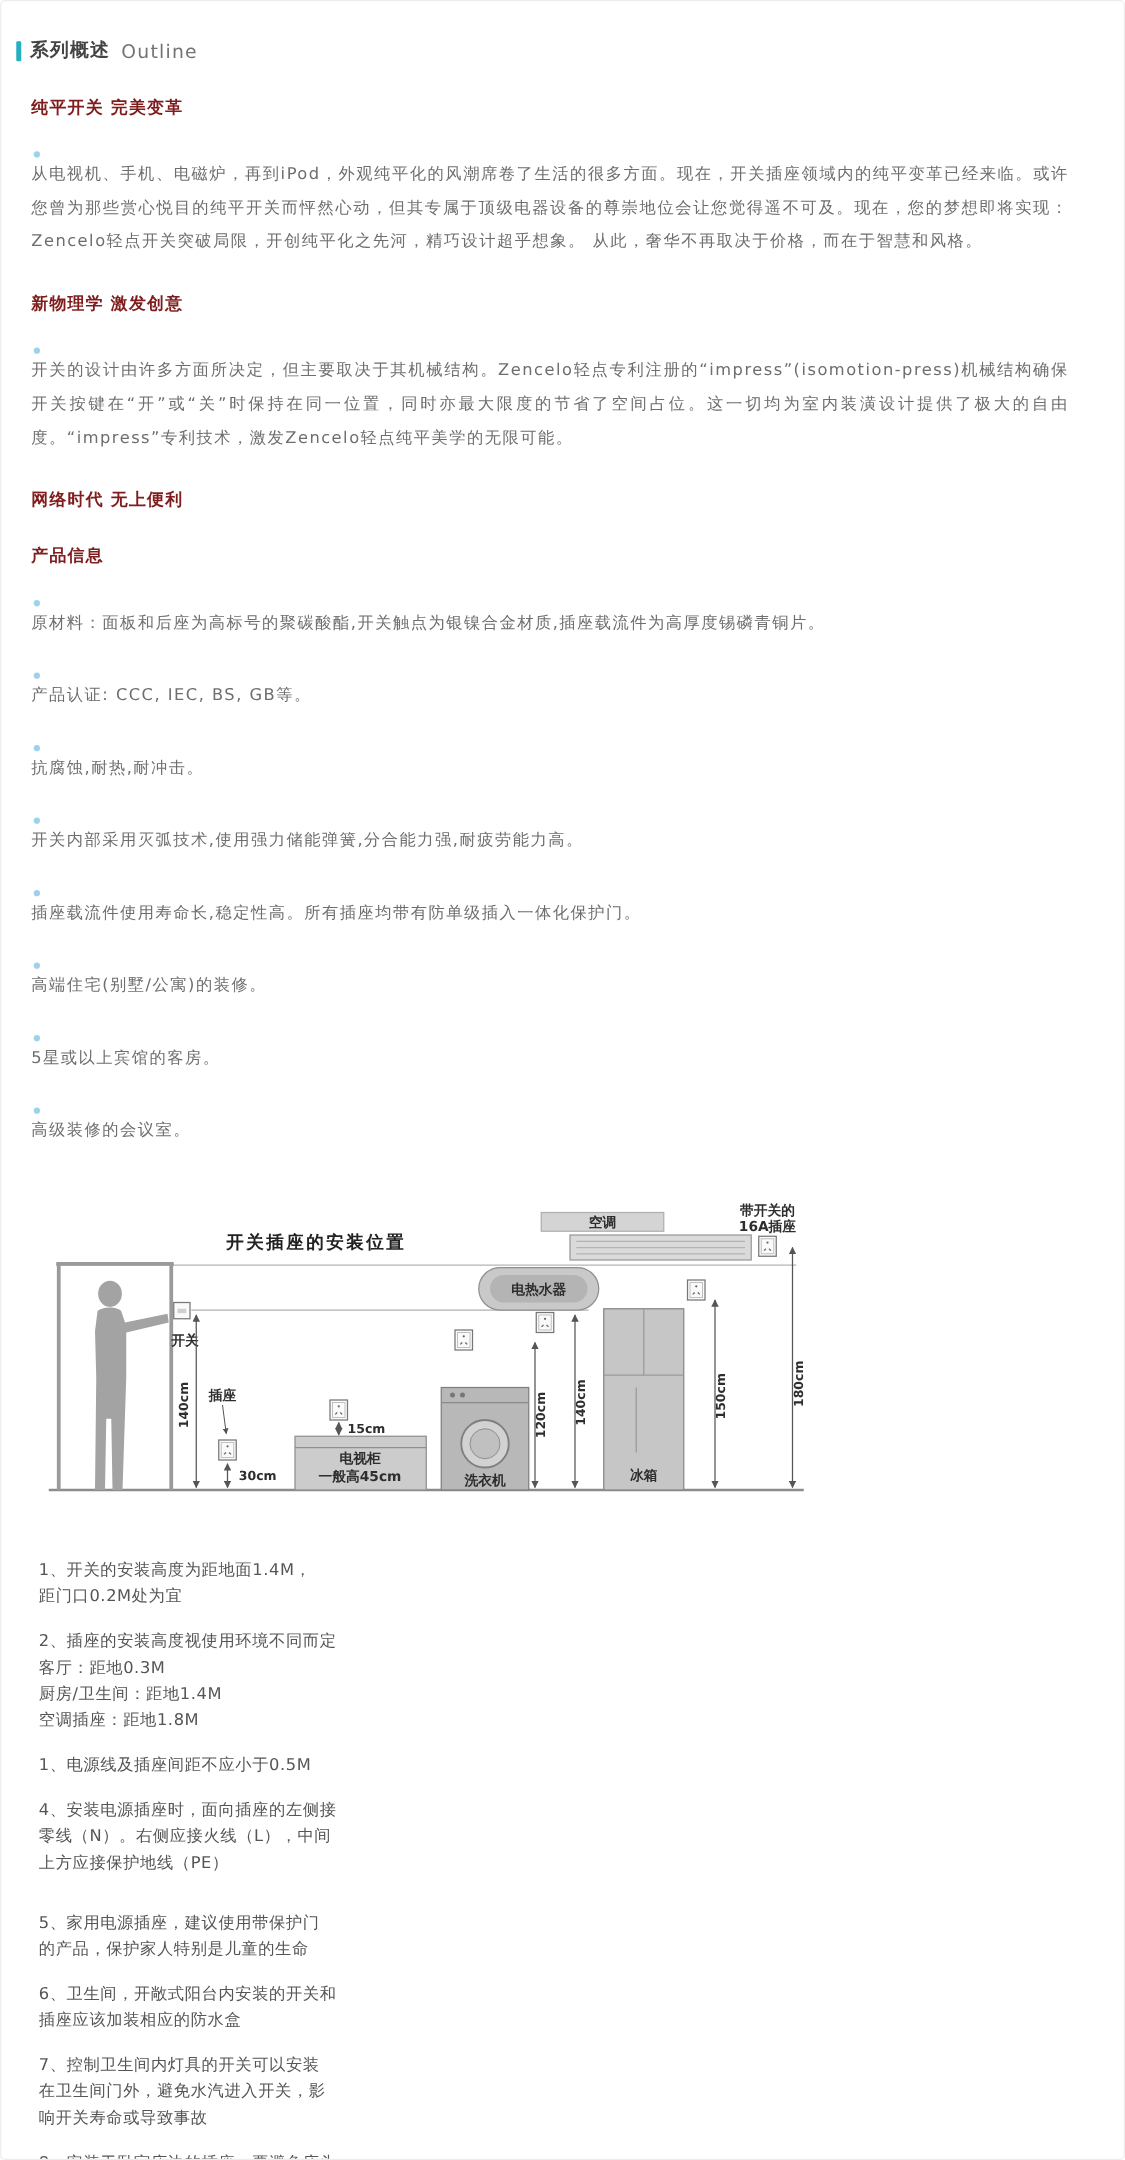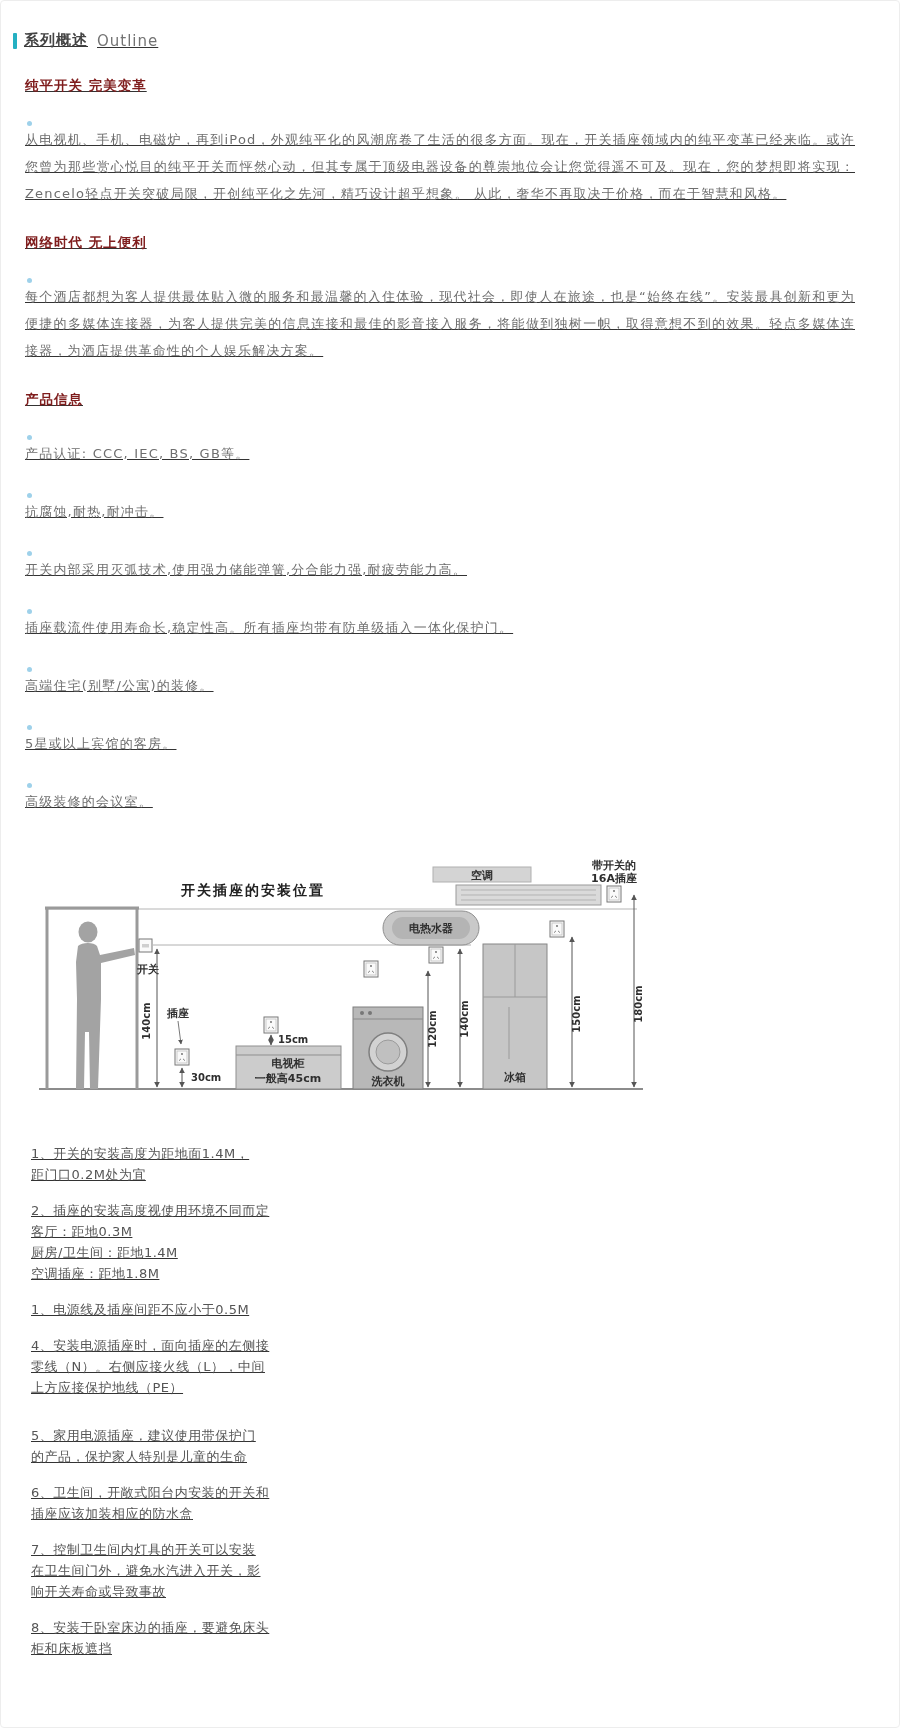--- a/index.html
+++ b/index.html
@@ -1,17 +1,17 @@
 <!DOCTYPE html>
 <html><head>
 <meta charset="utf-8">
 <style>
   html,body{margin:0;padding:0;background:#fff;}
   body{width:900px;font-family:"DejaVu Sans","Liberation Sans",sans-serif;color:#333;}
-  .page{width:900px;height:1728px;box-sizing:border-box;border:1px solid #ededed;border-radius:4px;overflow:hidden;background:#fff;position:relative;text-decoration:underline;}
+  .page{width:900px;height:1728px;box-sizing:border-box;border:1px solid #ededed;border-radius:4px;overflow:hidden;background:#fff;position:relative;}
 
   
   .header{display:flex;align-items:center;padding:30px 0 0 12px;}
   .accent-bar{width:4px;height:16px;background:#25b0c2;margin-right:7px;border-radius:1px;}
   .header-title{font-size:15px;font-weight:bold;color:#444;letter-spacing:1px;}
   .header-sub{font-size:15px;color:#737373;margin-left:9px;letter-spacing:1px;}
 
   
   .section{margin:0 20px 0 24px;}
   .section-title{margin:27px 0 0 0;font-size:13.5px;font-weight:bold;color:#7f1d1d;letter-spacing:1px;}
@@ -45,32 +45,39 @@
   </div>
 
   <div class="section">
     <h3 class="section-title">纯平开关 完美变革</h3>
     <div class="bullet-item">
       <span class="bullet-dot"></span>
       <p class="bullet-text">从电视机、手机、电磁炉，再到iPod，外观纯平化的风潮席卷了生活的很多方面。现在，开关插座领域内的纯平变革已经来临。或许您曾为那些赏心悦目的纯平开关而怦然心动，但其专属于顶级电器设备的尊崇地位会让您觉得遥不可及。现在，您的梦想即将实现：Zencelo轻点开关突破局限，开创纯平化之先河，精巧设计超乎想象。 从此，奢华不再取决于价格，而在于智慧和风格。</p>
     </div>
   </div>
 
+  <div class="section">
+    <h3 class="section-title">新物理学 激发创意</h3>
+    <div class="bullet-item">
+      <span class="bullet-dot"></span>
+      <p class="bullet-text">开关的设计由许多方面所决定，但主要取决于其机械结构。Zencelo轻点专利注册的“impress”(isomotion-press)机械结构确保开关按键在“开”或“关”时保持在同一位置，同时亦最大限度的节省了空间占位。这一切均为室内装潢设计提供了极大的自由度。“impress”专利技术，激发Zencelo轻点纯平美学的无限可能。</p>
+    </div>
+  </div>
 
   <div class="section">
     <h3 class="section-title">网络时代 无上便利</h3>
-    <div class="bullet-item">
-      <span class="bullet-dot"></span>
-      <p class="bullet-text">每个酒店都想为客人提供最体贴入微的服务和最温馨的入住体验，现代社会，即使人在旅途，也是“始终在线”。安装最具创新和更为便捷的多媒体连接器，为客人提供完美的信息连接和最佳的影音接入服务，将能做到独树一帜，取得意想不到的效果。轻点多媒体连接器，为酒店提供革命性的个人娱乐解决方案。</p>
-    </div>
   </div>
 
 
   <div class="section">
     <h3 class="section-title">产品信息</h3>
+    <div class="bullet-item">
+      <span class="bullet-dot"></span>
+      <p class="bullet-text">原材料：面板和后座为高标号的聚碳酸酯,开关触点为银镍合金材质,插座载流件为高厚度锡磷青铜片。</p>
+    </div>
     <div class="bullet-item">
       <span class="bullet-dot"></span>
       <p class="bullet-text">产品认证: CCC, IEC, BS, GB等。</p>
     </div>
     <div class="bullet-item">
       <span class="bullet-dot"></span>
       <p class="bullet-text">抗腐蚀,耐热,耐冲击。</p>
     </div>
     <div class="bullet-item">
       <span class="bullet-dot"></span>

